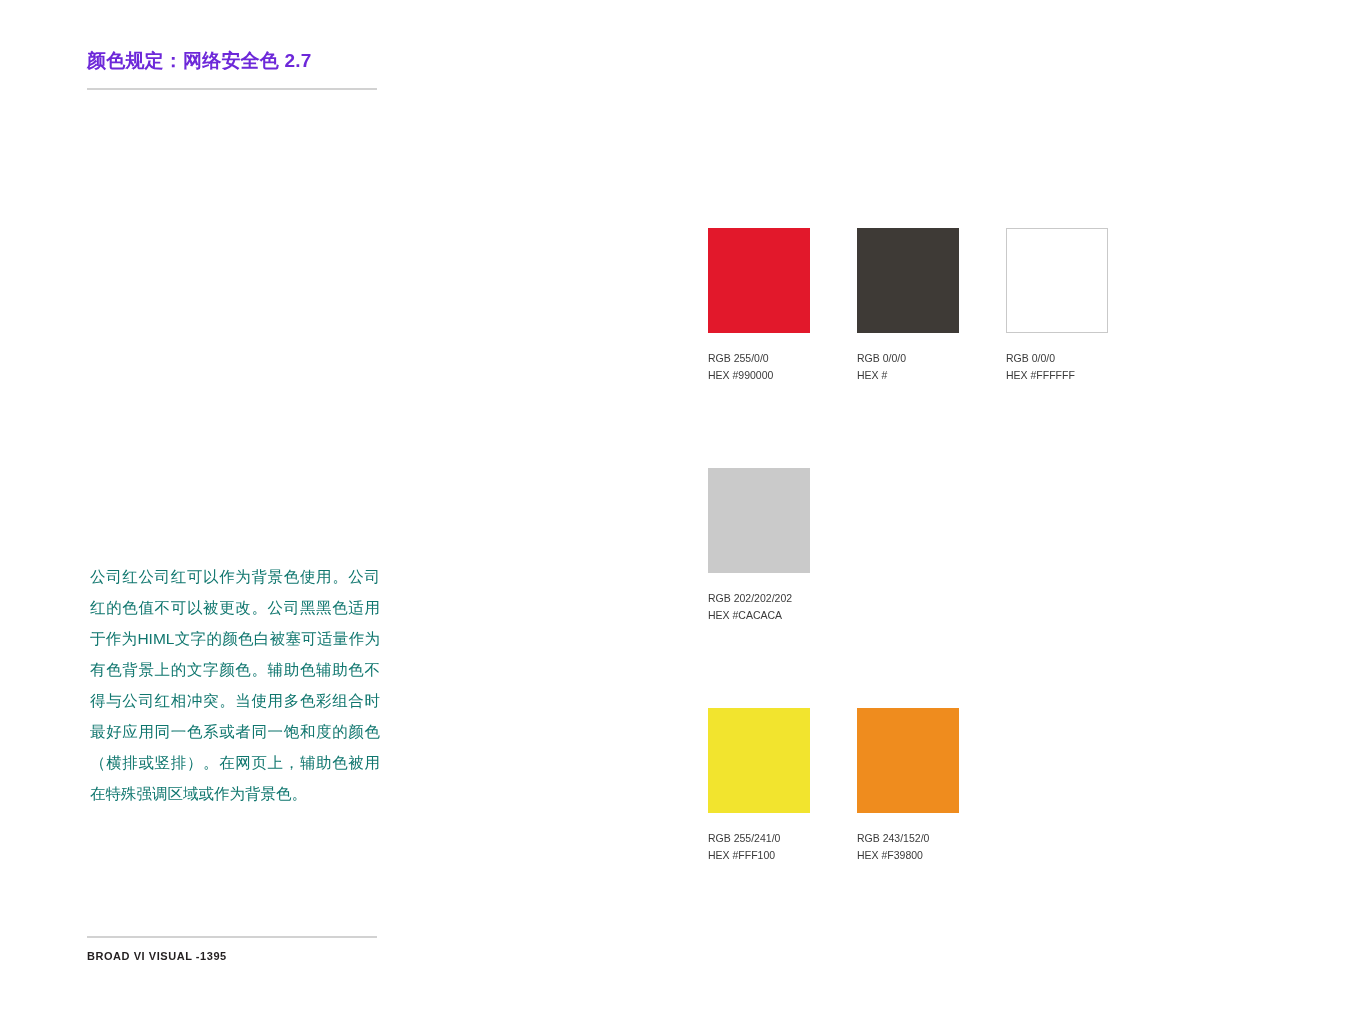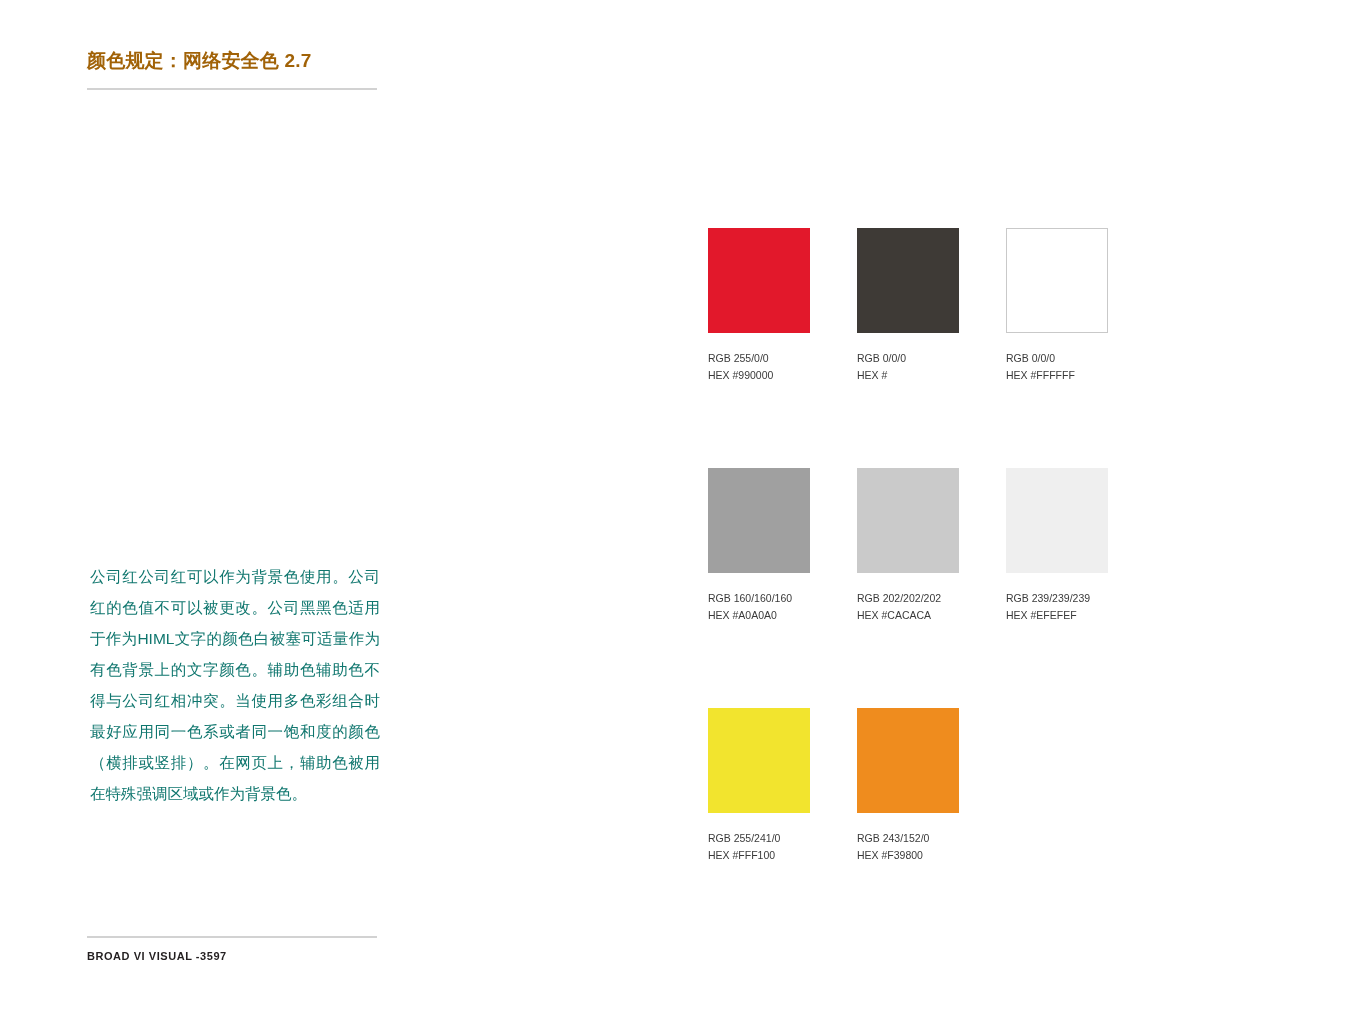--- a/index.html
+++ b/index.html
@@ -18,21 +18,21 @@
   }
 
   
   .page-title {
     position: absolute;
     left: 87px;
     top: 48px;
     font-size: 19px;
     font-weight: 700;
     letter-spacing: 0.2px;
-    color: #a16207;
+    color: #6d28d9;
     white-space: nowrap;
   }
   .title-rule {
     position: absolute;
     left: 87px;
     top: 88px;
     width: 290px;
     height: 2px;
     background: #d2d2d2;
   }
@@ -140,38 +140,24 @@
         <div class="swatch-cell">
           <div class="swatch-chip bordered" style="background: rgb(255, 255, 255);"></div>
           <div class="swatch-meta">
             <span class="line">RGB 0/0/0</span>
             <span class="line">HEX #FFFFFF</span>
           </div>
         </div>
       </div>
     <div class="swatch-row row-2">
         <div class="swatch-cell">
-          <div class="swatch-chip" style="background: rgb(160, 160, 160);"></div>
-          <div class="swatch-meta">
-            <span class="line">RGB 160/160/160</span>
-            <span class="line">HEX #A0A0A0</span>
-          </div>
-        </div>
-        <div class="swatch-cell">
           <div class="swatch-chip" style="background: rgb(202, 202, 202);"></div>
           <div class="swatch-meta">
             <span class="line">RGB 202/202/202</span>
             <span class="line">HEX #CACACA</span>
-          </div>
-        </div>
-        <div class="swatch-cell">
-          <div class="swatch-chip" style="background: rgb(239, 239, 239);"></div>
-          <div class="swatch-meta">
-            <span class="line">RGB 239/239/239</span>
-            <span class="line">HEX #EFEFEF</span>
           </div>
         </div>
       </div>
     <div class="swatch-row row-3">
         <div class="swatch-cell">
           <div class="swatch-chip" style="background: rgb(242, 228, 46);"></div>
           <div class="swatch-meta">
             <span class="line">RGB 255/241/0</span>
             <span class="line">HEX #FFF100</span>
           </div>
@@ -181,15 +167,15 @@
           <div class="swatch-meta">
             <span class="line">RGB 243/152/0</span>
             <span class="line">HEX #F39800</span>
           </div>
         </div>
       </div>
   </div>
 
   <div class="footer-rule"></div>
 
-  <div class="footer-label">BROAD VI VISUAL -3597</div>
+  <div class="footer-label">BROAD VI VISUAL -1395</div>
 
 </div>
 
 </body></html>

